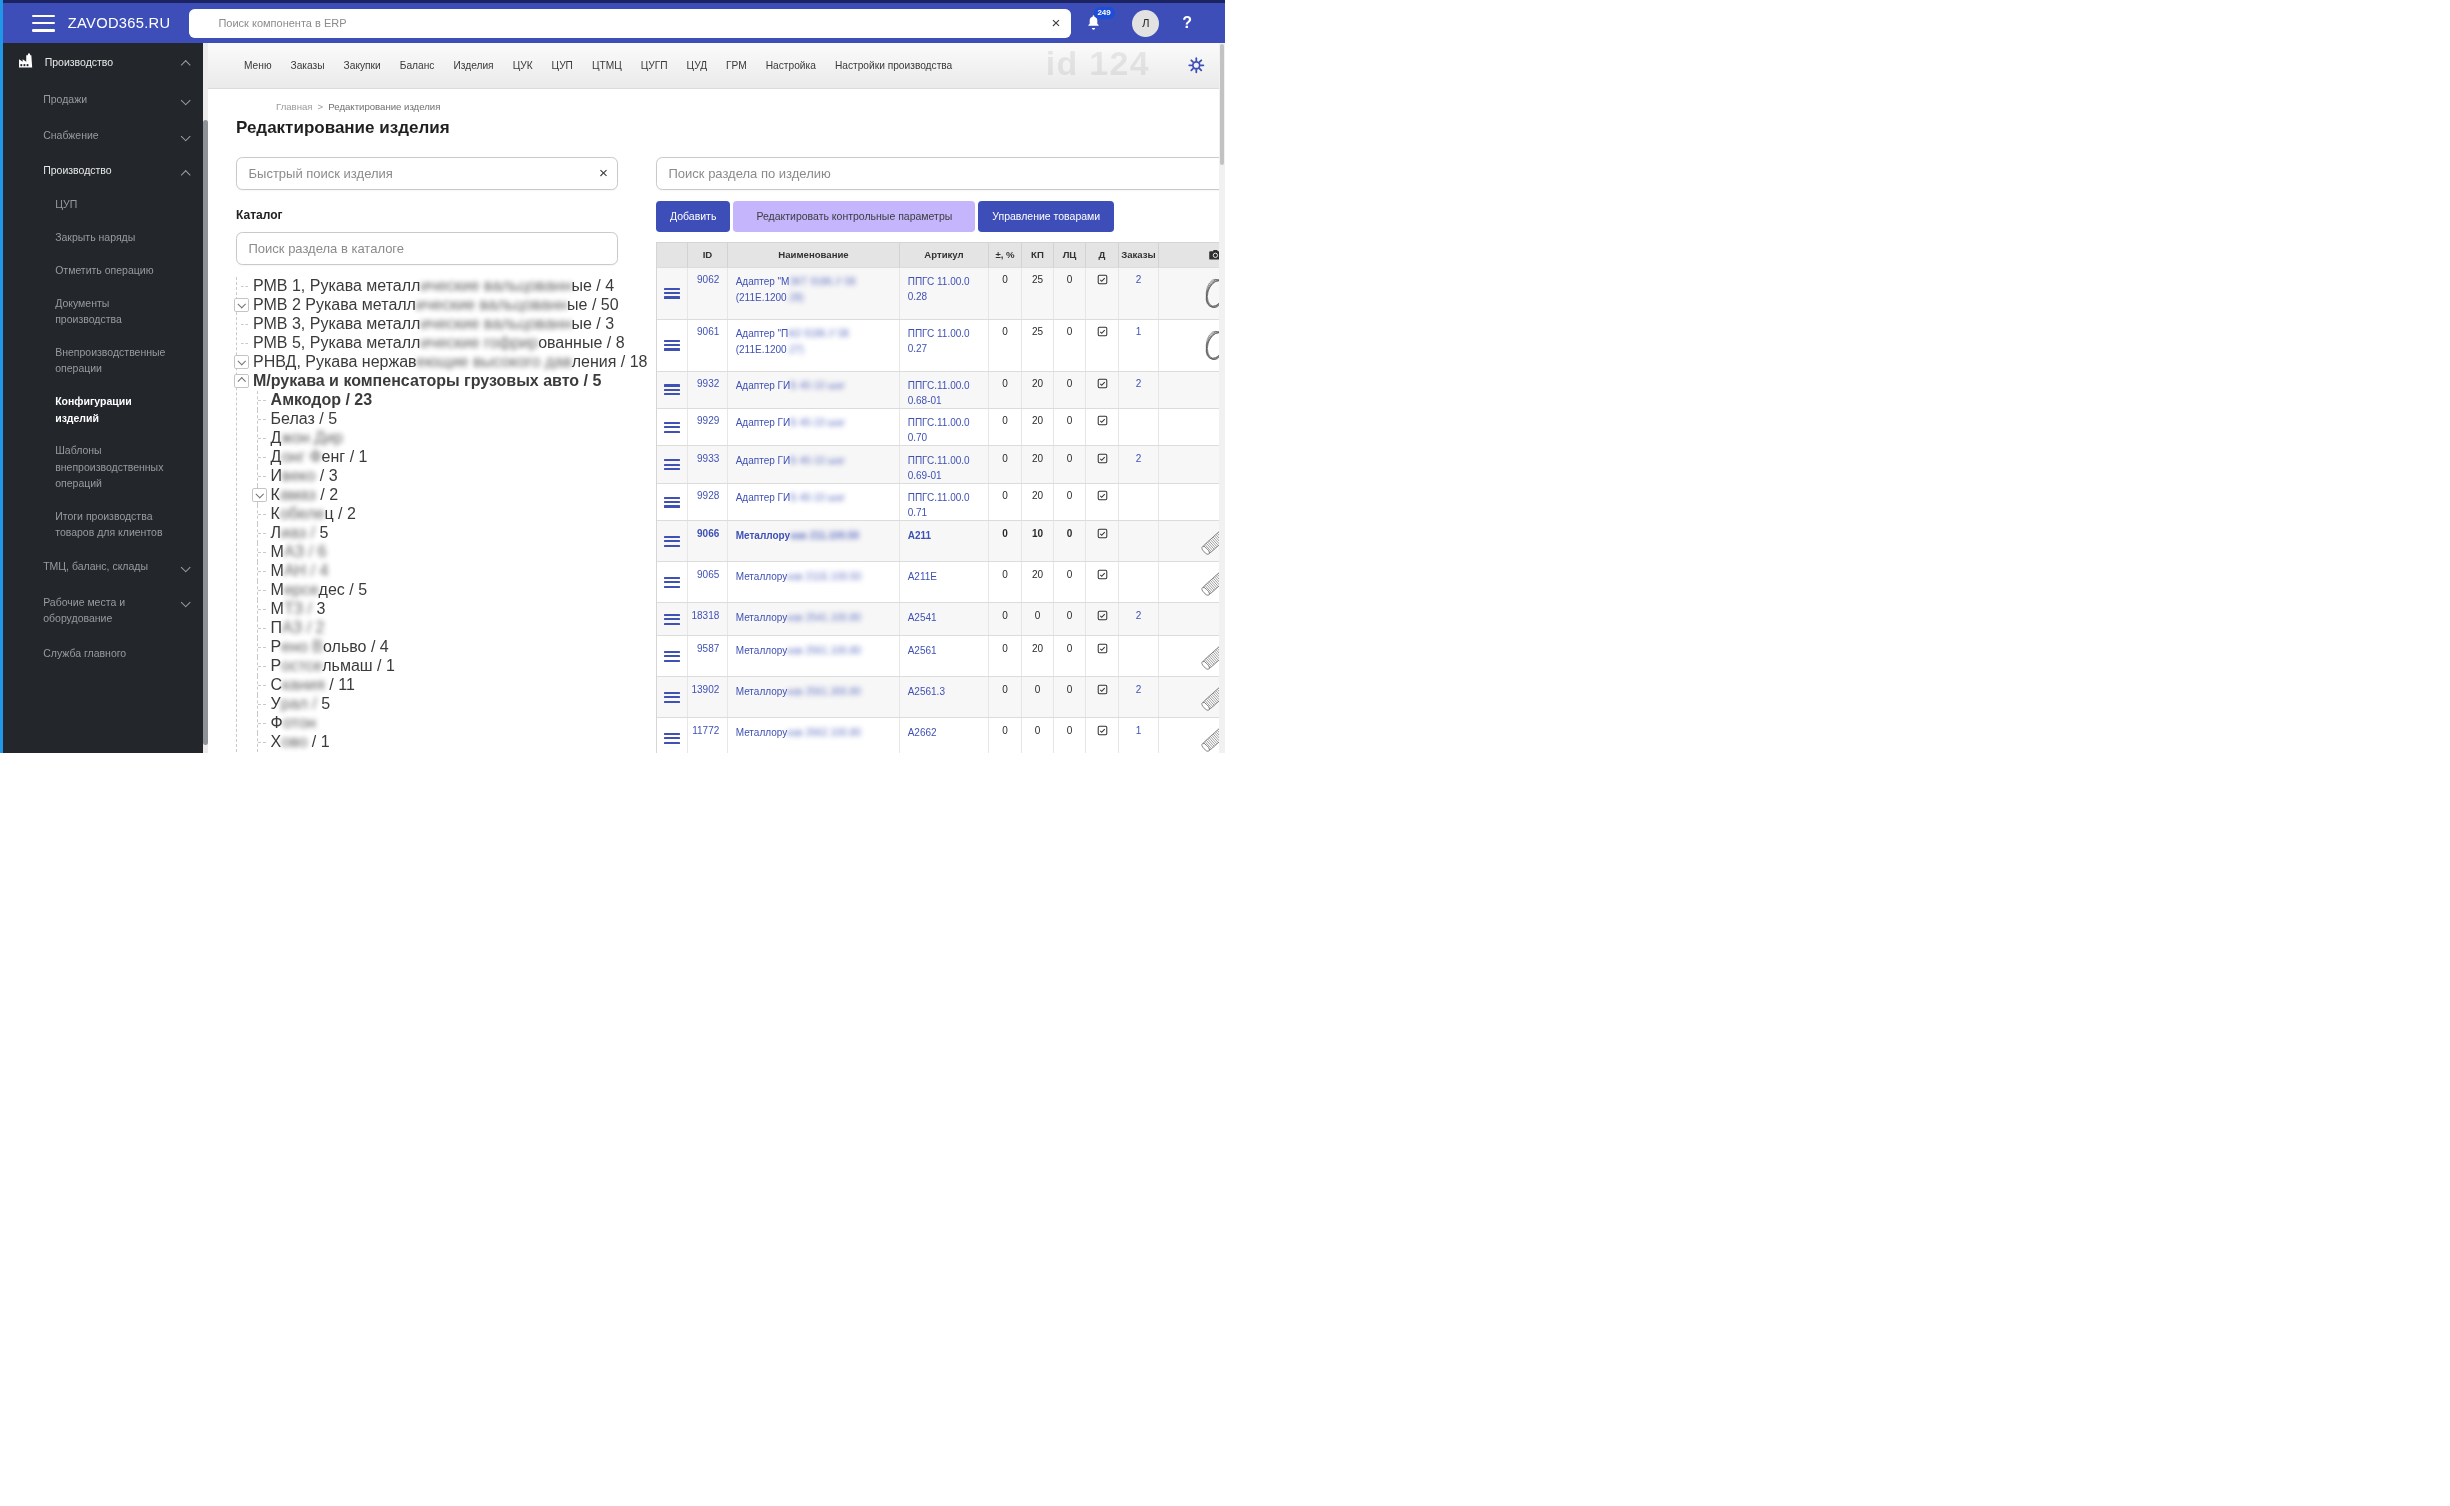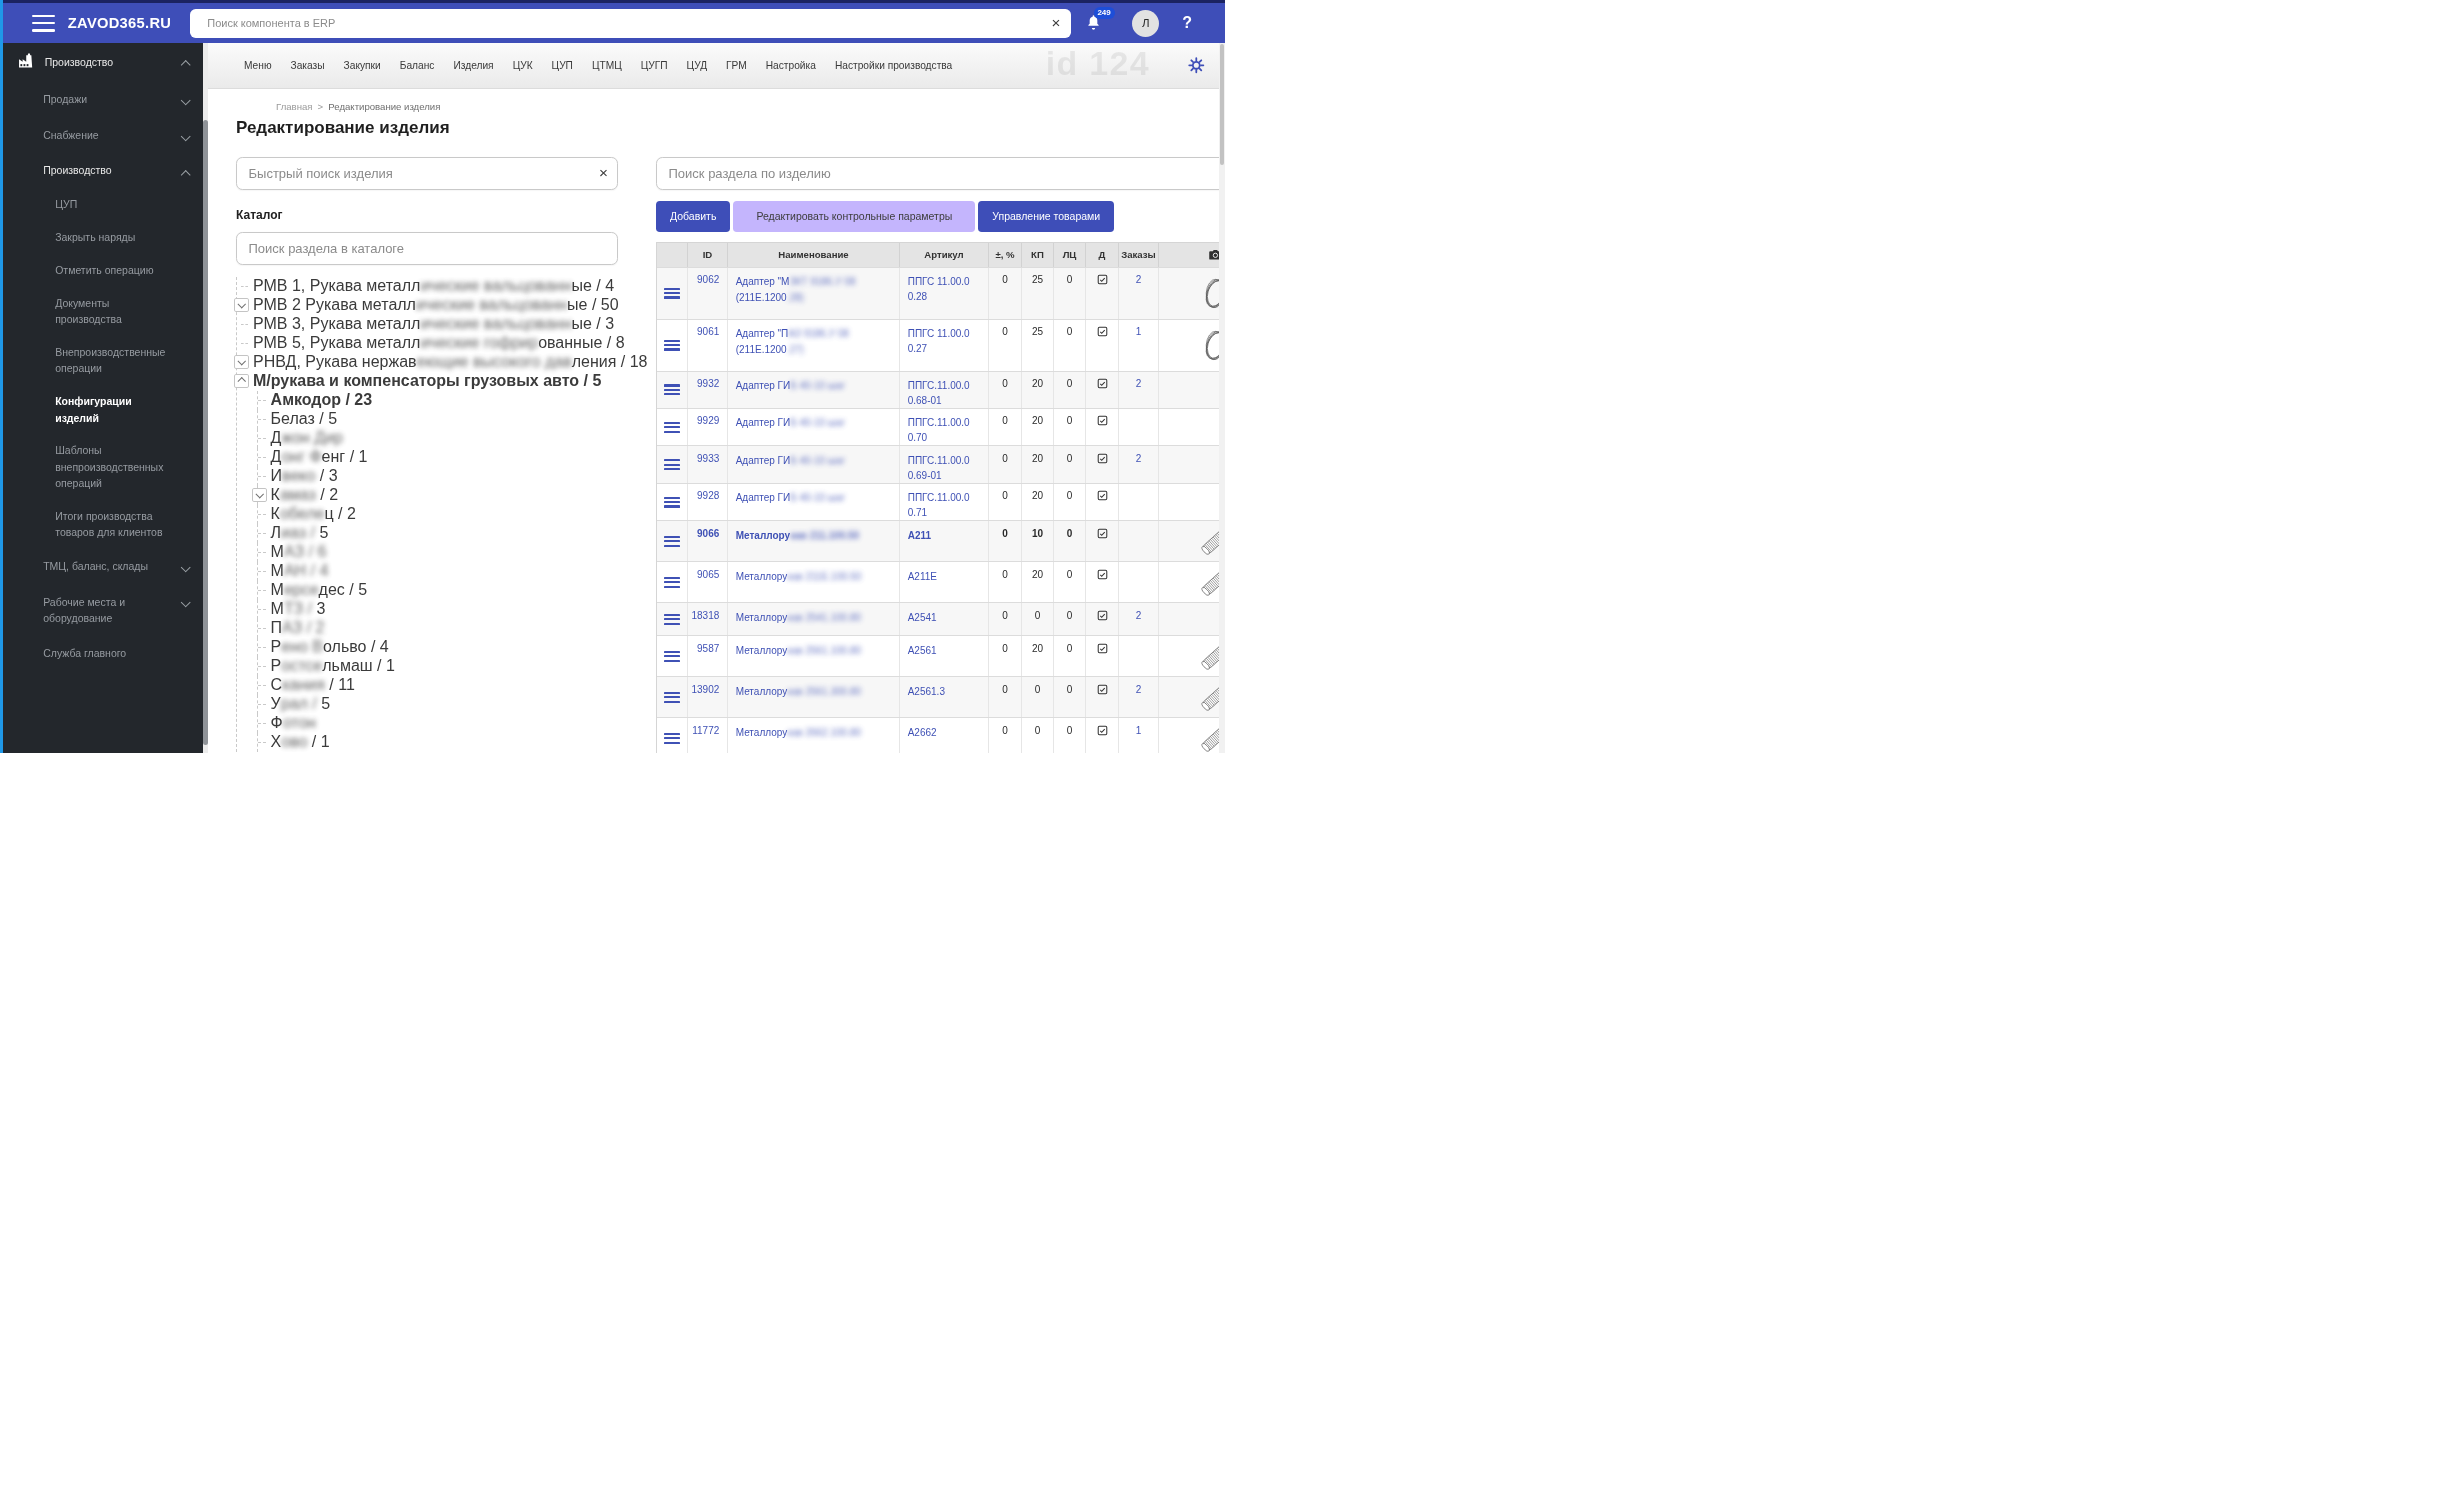--- a/index.html
+++ b/index.html
@@ -10,24 +10,24 @@
   #top-strip{position:absolute;top:0;left:0;right:0;height:3.2px;background:#1b2361;z-index:90;}
   #left-strip{position:absolute;top:0;left:0;width:3.2px;height:753px;background:#1f98e8;z-index:95;}
   #page-scrollbar{position:absolute;top:43px;right:0;width:5.7px;bottom:0;background:#f1f1f1;z-index:80;}
   #page-scrollbar .thumb{width:4.5px;margin:1.3px auto 0;height:121px;background:#c2c2c2;border-radius:2.6px;}
 
   
   header{position:absolute;top:3.2px;left:0;right:0;height:40px;background:#3e4eb8;
          display:flex;align-items:center;z-index:50;}
   .burger{margin-left:32px;width:23px;cursor:pointer;}
   .burger i{display:block;height:2.6px;background:#fff;border-radius:1.3px;margin:4.5px 0;}
-  .logo{color:#fff;font-size:14.7px;font-weight:700;letter-spacing:0.3px;margin-left:12.8px;white-space:nowrap;}
+  .logo{color:#fff;font-size:14.7px;font-weight:400;letter-spacing:0.3px;margin-left:12.8px;white-space:nowrap;}
   .hsearch{flex:1;margin-left:19px;margin-right:14px;position:relative;}
   .hsearch input{width:100%;box-sizing:border-box;height:29px;border:none;border-radius:5.7px;
-                 padding:0 33px 0 17px;font-size:11px;font-family:inherit;color:#333;outline:none;}
+                 padding:0 33px 0 29px;font-size:11px;font-family:inherit;color:#333;outline:none;}
   .hsearch input::placeholder{color:#8b8b8b;}
   .clear-x{position:absolute;right:10.2px;top:50%;transform:translateY(-50%);
            font-size:15.3px;color:#3c3c3c;cursor:pointer;line-height:1;}
   .bell-wrap{position:relative;margin-right:5.1px;cursor:pointer;}
   .badge{position:absolute;top:-6.4px;left:9px;background:#1d4ed8;color:#fff;font-size:8px;
          font-weight:700;border-radius:7px;padding:1.9px 3.8px;line-height:1;}
   .avatar{width:27px;height:27px;border-radius:50%;background:#e2e2e2;color:#2b2b2b;
           display:flex;align-items:center;justify-content:center;font-size:11.5px;margin:0 23px 0 25.5px;cursor:pointer;}
   .help{color:#fff;font-size:16px;font-weight:700;margin-right:33px;cursor:pointer;}
 

